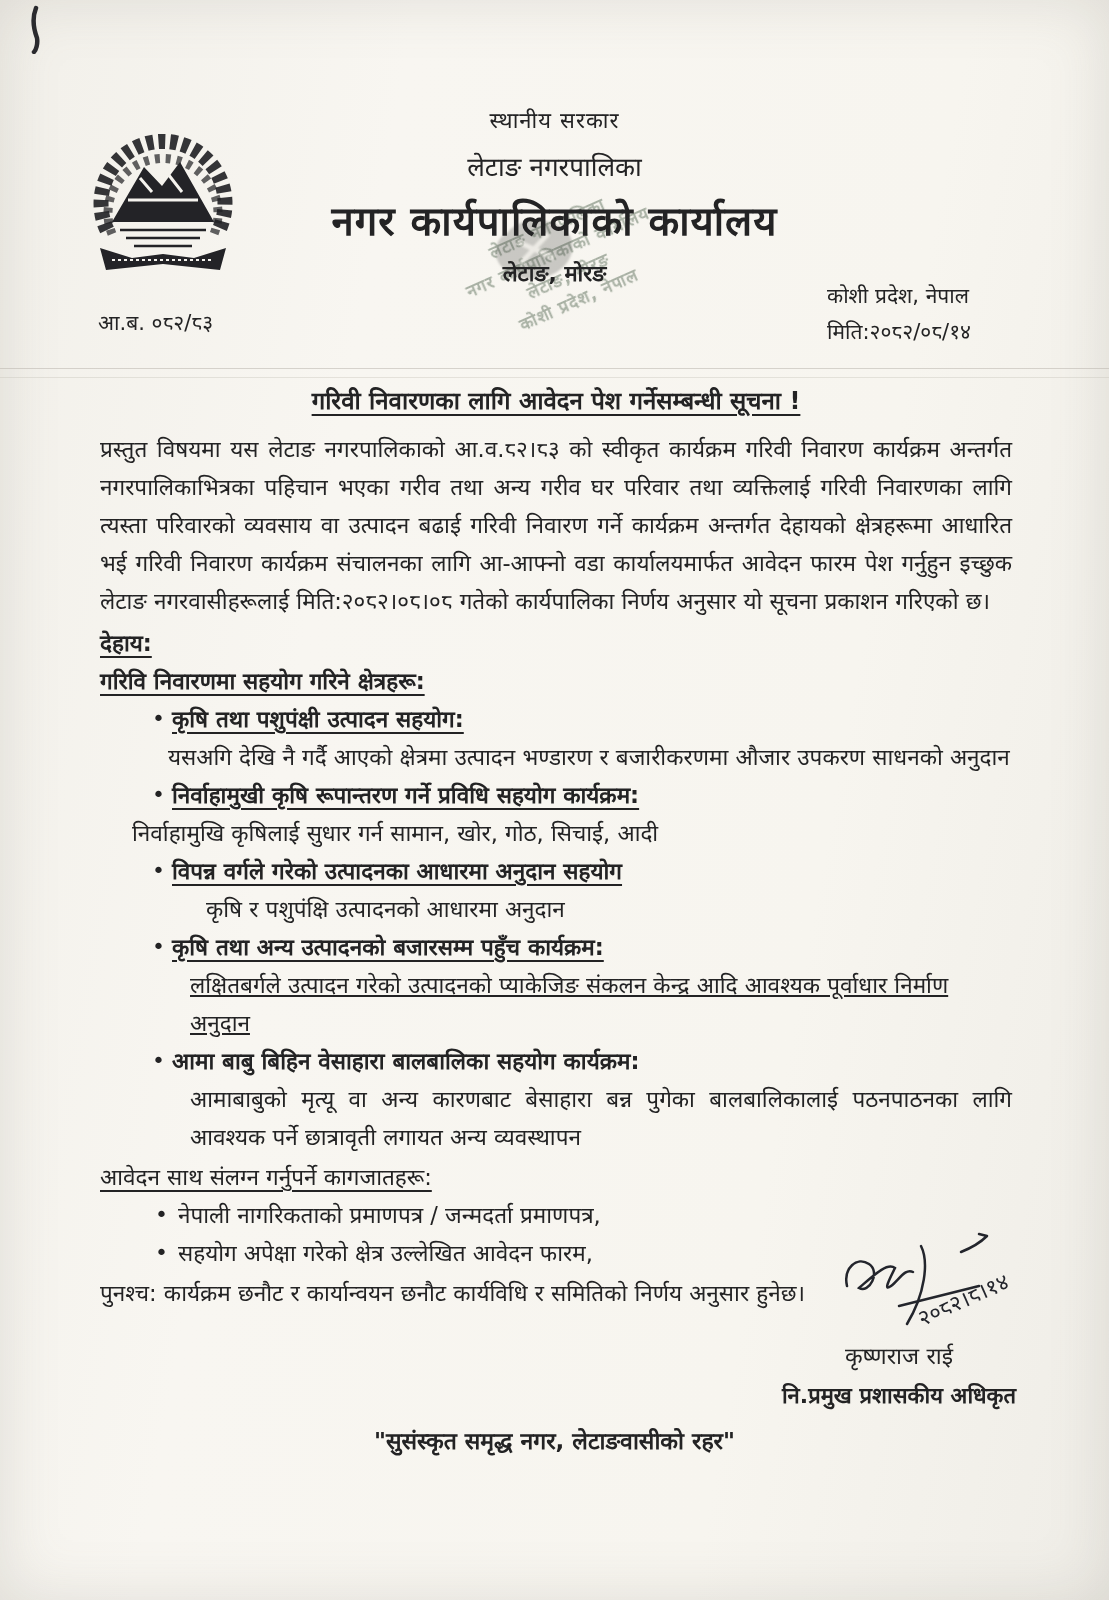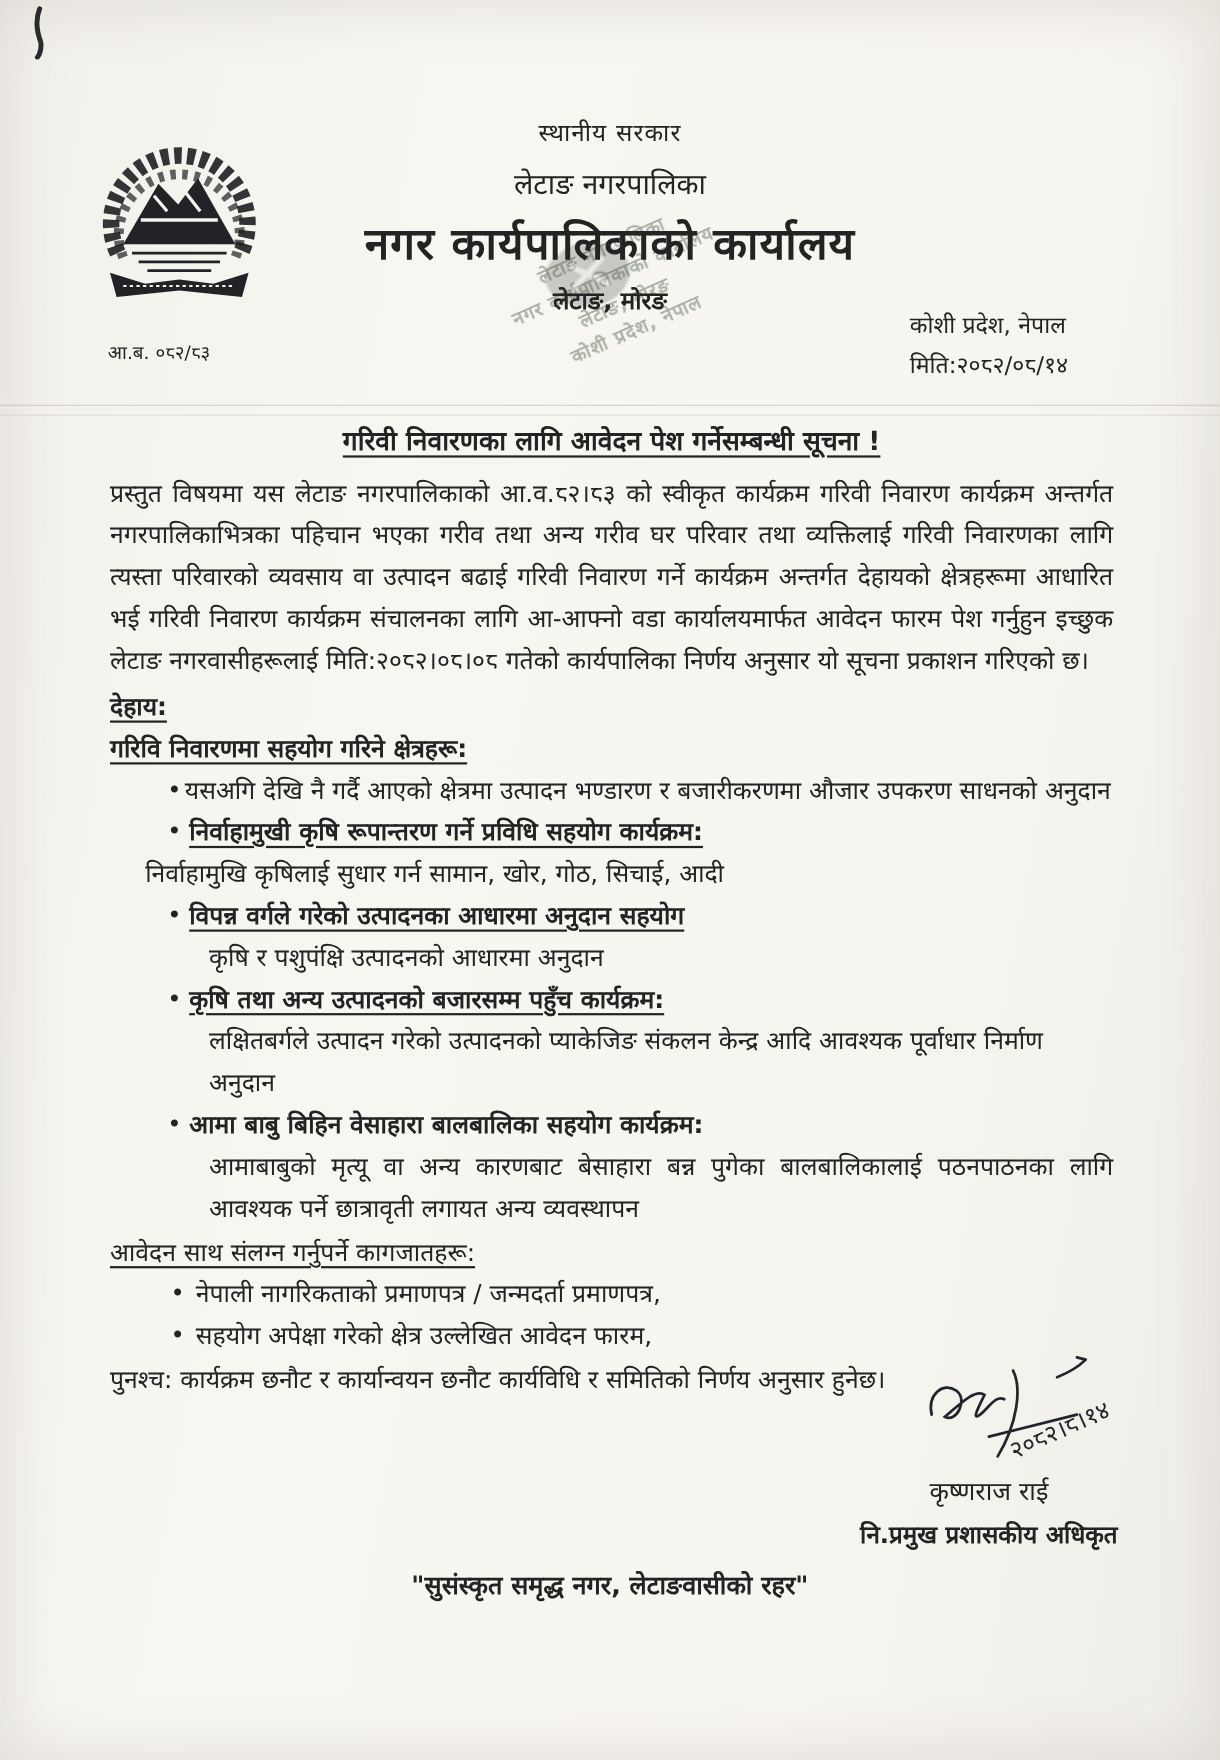--- a/index.html
+++ b/index.html
@@ -15,21 +15,21 @@
     box-shadow:inset 0 0 60px rgba(120,115,105,.18);
   }
   
   .pen-mark{position:absolute;left:22px;top:4px;width:30px;height:50px;}
   .emblem{position:absolute;left:82px;top:112px;width:162px;height:172px;}
   .head-center{position:absolute;left:0;top:104px;width:100%;text-align:center;z-index:3;}
   .head-line1{font-size:22px;letter-spacing:1px;}
   .head-line2{font-size:26px;margin-top:14px;}
   .head-line3{font-size:40px;font-weight:bold;margin-top:8px;letter-spacing:1px;}
   .head-line4{font-size:22px;font-weight:bold;margin-top:10px;}
-  .fiscal-year{position:absolute;left:98px;top:308px;font-size:17px;z-index:3;}
+  .fiscal-year{position:absolute;left:98px;top:308px;font-size:21px;z-index:3;}
   .head-right{position:absolute;right:138px;top:278px;text-align:left;font-size:21px;line-height:36px;z-index:3;}
   
   .stamp{
     position:absolute;left:428px;top:212px;width:270px;z-index:1;
     transform:rotate(-24deg);
     color:#71816f;opacity:.58;filter:blur(.4px);
     text-align:center;font-size:17px;line-height:26px;font-weight:bold;letter-spacing:1px;
   }
   .stamp-blob{position:absolute;left:478px;top:212px;width:110px;height:80px;z-index:2;opacity:.5;filter:blur(1px);}
   
@@ -111,33 +111,34 @@
   <div class="crease2" style="top:377px;"></div>
 
   <div class="content">
     <div class="title">गरिवी निवारणका लागि आवेदन पेश गर्नेसम्बन्धी सूचना !</div>
     <div class="para">प्रस्तुत विषयमा यस लेटाङ नगरपालिकाको आ.व.८२।८३ को स्वीकृत कार्यक्रम गरिवी निवारण कार्यक्रम अन्तर्गत नगरपालिकाभित्रका पहिचान भएका गरीव तथा अन्य गरीव घर परिवार तथा व्यक्तिलाई गरिवी निवारणका लागि त्यस्ता परिवारको व्यवसाय वा उत्पादन बढाई गरिवी निवारण गर्ने कार्यक्रम अन्तर्गत देहायको क्षेत्रहरूमा आधारित भई गरिवी निवारण कार्यक्रम संचालनका लागि आ-आफ्नो वडा कार्यालयमार्फत आवेदन फारम पेश गर्नुहुन इच्छुक लेटाङ नगरवासीहरूलाई मिति:२०८२।०८।०८ गतेको कार्यपालिका निर्णय अनुसार यो सूचना प्रकाशन गरिएको छ।</div>
 
     <div class="dehaya u">देहाय:</div>
     <div class="areas-heading u">गरिवि निवारणमा सहयोग गरिने क्षेत्रहरू:</div>
 
     <div class="area-item">
+      <div class="area-title u">कृषि तथा पशुपंक्षी उत्पादन सहयोग:</div>
       <div class="area-desc">यसअगि देखि नै गर्दै आएको क्षेत्रमा उत्पादन भण्डारण र बजारीकरणमा औजार उपकरण साधनको अनुदान</div>
     </div>
     <div class="area-item">
       <div class="area-title u">निर्वाहामुखी कृषि रूपान्तरण गर्ने प्रविधि सहयोग कार्यक्रम:</div>
       <div class="area-desc" style="margin-left:-40px;">निर्वाहामुखि कृषिलाई सुधार गर्न सामान, खोर, गोठ, सिचाई, आदी</div>
     </div>
     <div class="area-item">
       <div class="area-title u">विपन्न वर्गले गरेको उत्पादनका आधारमा अनुदान सहयोग</div>
-      <div class="area-desc" style="margin-left:18px;">कृषि र पशुपंक्षि उत्पादनको आधारमा अनुदान</div>
+      <div class="area-desc" style="margin-left:34px;">कृषि र पशुपंक्षि उत्पादनको आधारमा अनुदान</div>
     </div>
     <div class="area-item">
       <div class="area-title u">कृषि तथा अन्य उत्पादनको बजारसम्म पहुँच कार्यक्रम:</div>
-      <div class="area-desc" style="margin-left:18px;">लक्षितबर्गले उत्पादन गरेको उत्पादनको प्याकेजिङ संकलन केन्द्र आदि आवश्यक पूर्वाधार निर्माण अनुदान</div>
+      <div class="area-desc" style="margin-left:18px;text-decoration:underline;">लक्षितबर्गले उत्पादन गरेको उत्पादनको प्याकेजिङ संकलन केन्द्र आदि आवश्यक पूर्वाधार निर्माण अनुदान</div>
     </div>
     <div class="area-item">
       <div class="area-title">आमा बाबु बिहिन वेसाहारा बालबालिका सहयोग कार्यक्रम:</div>
       <div class="area-desc" style="margin-left:18px;text-align:justify;">आमाबाबुको मृत्यू वा अन्य कारणबाट बेसाहारा बन्न पुगेका बालबालिकालाई पठनपाठनका लागि आवश्यक पर्ने छात्रावृती लगायत अन्य व्यवस्थापन</div>
     </div>
 
     <div class="docs-heading u">आवेदन साथ संलग्न गर्नुपर्ने कागजातहरू:</div>
     <div class="doc-item">नेपाली नागरिकताको प्रमाणपत्र / जन्मदर्ता प्रमाणपत्र,</div>
     <div class="doc-item">सहयोग अपेक्षा गरेको क्षेत्र उल्लेखित आवेदन फारम,</div>
 

